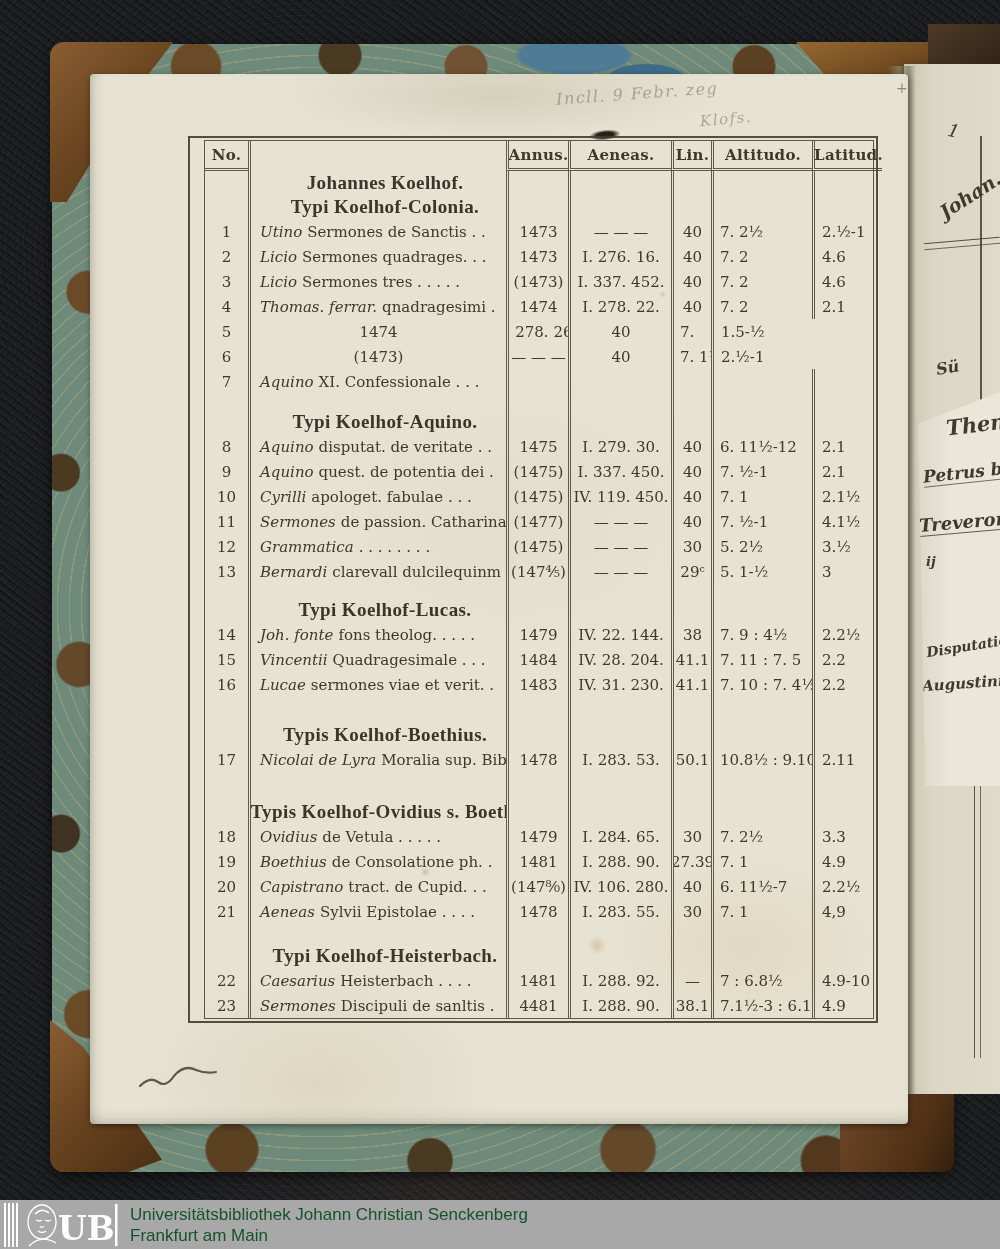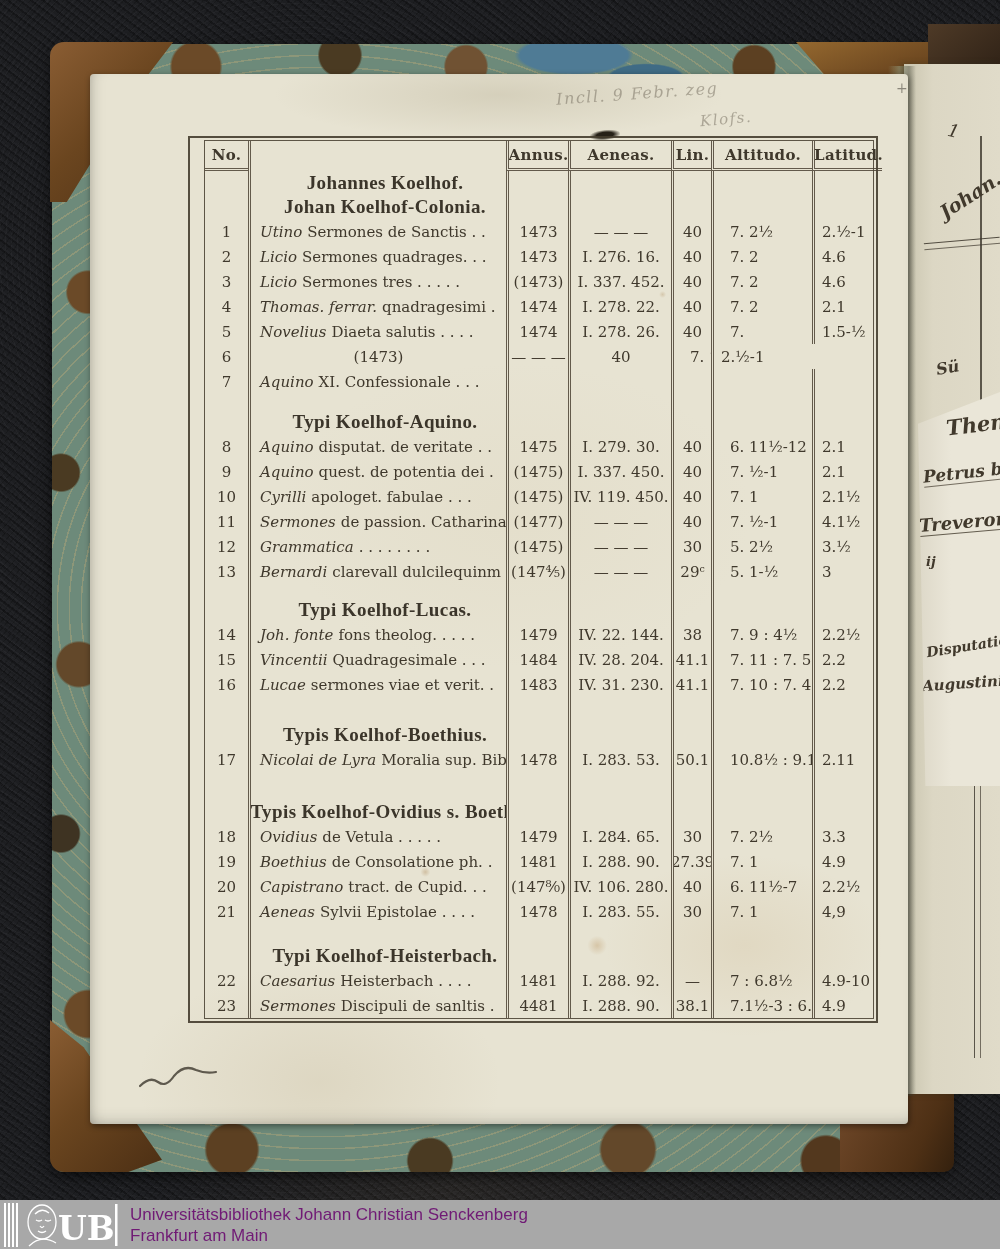--- a/index.html
+++ b/index.html
@@ -99,32 +99,32 @@
   
   .tframe{position:absolute;left:98px;top:62px;width:690px;border:2.5px solid rgba(68,60,46,.9);
     padding:2px;box-sizing:border-box;}
   .tinner{border:1px solid rgba(68,60,46,.85);margin-left:12px;}
   .trow{display:grid;grid-template-columns:43px 258px 62px 103px 40px 101px 70px;}
   .tc{display:flex;align-items:center;color:#3f382c;font-size:15px;box-sizing:border-box;
       border-left:3px double rgba(75,66,52,.85);overflow:hidden;white-space:nowrap;}
   .tc.c0{border-left:none;justify-content:center;}
   .tc.c1{padding-left:9px;}
   .tc.c2,.tc.c3,.tc.c4{justify-content:center;}
-  .tc.c5{padding-left:16px;}
+  .tc.c5{padding-left:6px;}
   .tc.c6{padding-left:7px;text-align:center;}
   .hdr .tc{height:30px;font-size:15px;font-weight:700;justify-content:center;
       border-bottom:3px double rgba(75,66,52,.85);letter-spacing:.3px;padding-left:0;}
   .hdr .tc.c1{border-bottom:none;}
   .sec .tc{height:24px;}
   .sec .tc.c1{justify-content:center;font-weight:700;font-size:19px;letter-spacing:.4px;color:#3b352a;padding-left:13px;font-family:Liberation Serif, serif;}
   .dr .tc{height:25px;}
   .dr .tc.c1 i{margin-right:5px;}
   
   .footer-bar{position:absolute;left:0;top:1200px;width:1000px;height:49px;background:#a8a8a8;}
-  .footer-text{position:absolute;left:130px;top:4px;color:#701a75;
+  .footer-text{position:absolute;left:130px;top:4px;color:#14532d;
     font-family:"Liberation Sans",sans-serif;font-size:17px;line-height:21px;}
   .logo-wrap{position:absolute;left:2px;top:2px;}
 </style>
 </head>
 <body>
 
 <div class="stage">
   <div class="leather-bg"></div>
 
   <div class="book-cover"></div>
@@ -178,21 +178,21 @@
             <div class="tc c0"></div>
             <div class="tc c1">Johannes Koelhof.</div>
             <div class="tc c2"></div>
             <div class="tc c3"></div>
             <div class="tc c4"></div>
             <div class="tc c5"></div>
             <div class="tc c6"></div>
           </div>
           <div class="trow sec">
             <div class="tc c0"></div>
-            <div class="tc c1">Johan Koelhof-Colonia.</div>
+            <div class="tc c1">Typi Koelhof-Colonia.</div>
             <div class="tc c2"></div>
             <div class="tc c3"></div>
             <div class="tc c4"></div>
             <div class="tc c5"></div>
             <div class="tc c6"></div>
           </div>
           <div class="trow dr">
             <div class="tc c0">1</div>
             <div class="tc c1"><i>Utino</i> Sermones de Sanctis . .</div>
             <div class="tc c2">1473</div>
@@ -223,21 +223,20 @@
             <div class="tc c0">4</div>
             <div class="tc c1"><i>Thomas. ferrar.</i> qnadragesimi .</div>
             <div class="tc c2">1474</div>
             <div class="tc c3">I. 278. 22.</div>
             <div class="tc c4">40</div>
             <div class="tc c5">7. 2</div>
             <div class="tc c6">2.1</div>
           </div>
           <div class="trow dr">
             <div class="tc c0">5</div>
-            <div class="tc c1"><i>Novelius</i> Diaeta salutis . . . .</div>
             <div class="tc c2">1474</div>
             <div class="tc c3">I. 278. 26.</div>
             <div class="tc c4">40</div>
             <div class="tc c5">7.</div>
             <div class="tc c6">1.5-½</div>
           </div>
           <div class="trow dr">
             <div class="tc c0">6</div>
             <div class="tc c2">(1473)</div>
             <div class="tc c3">— — —</div>

